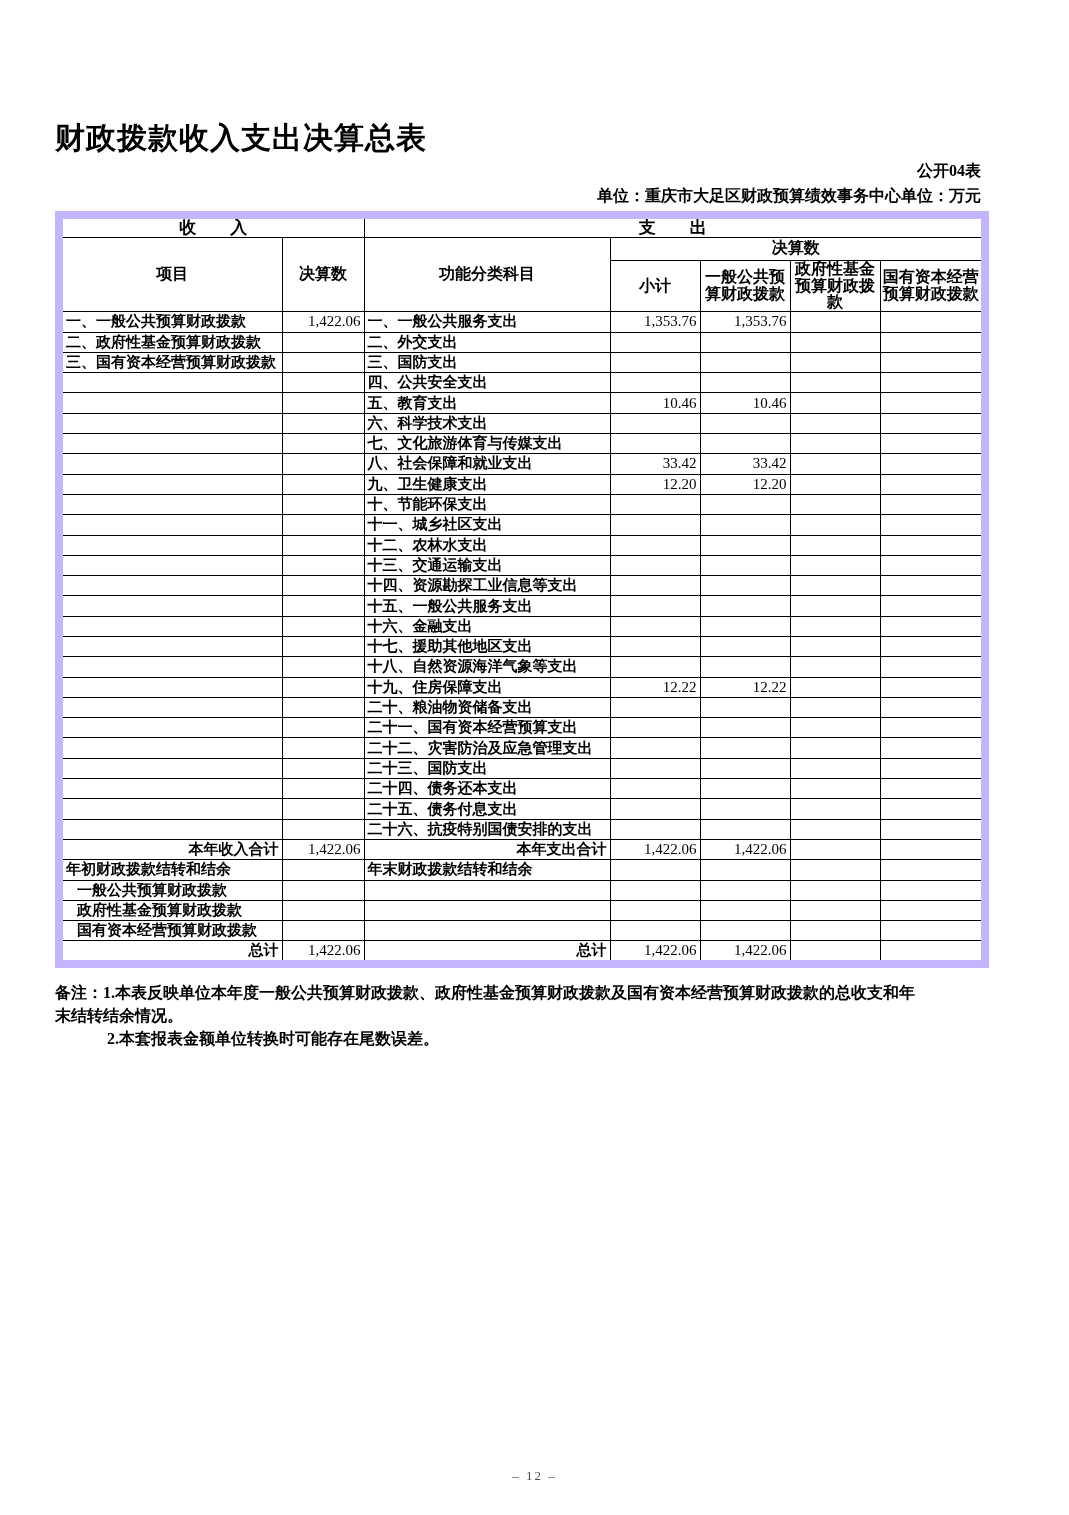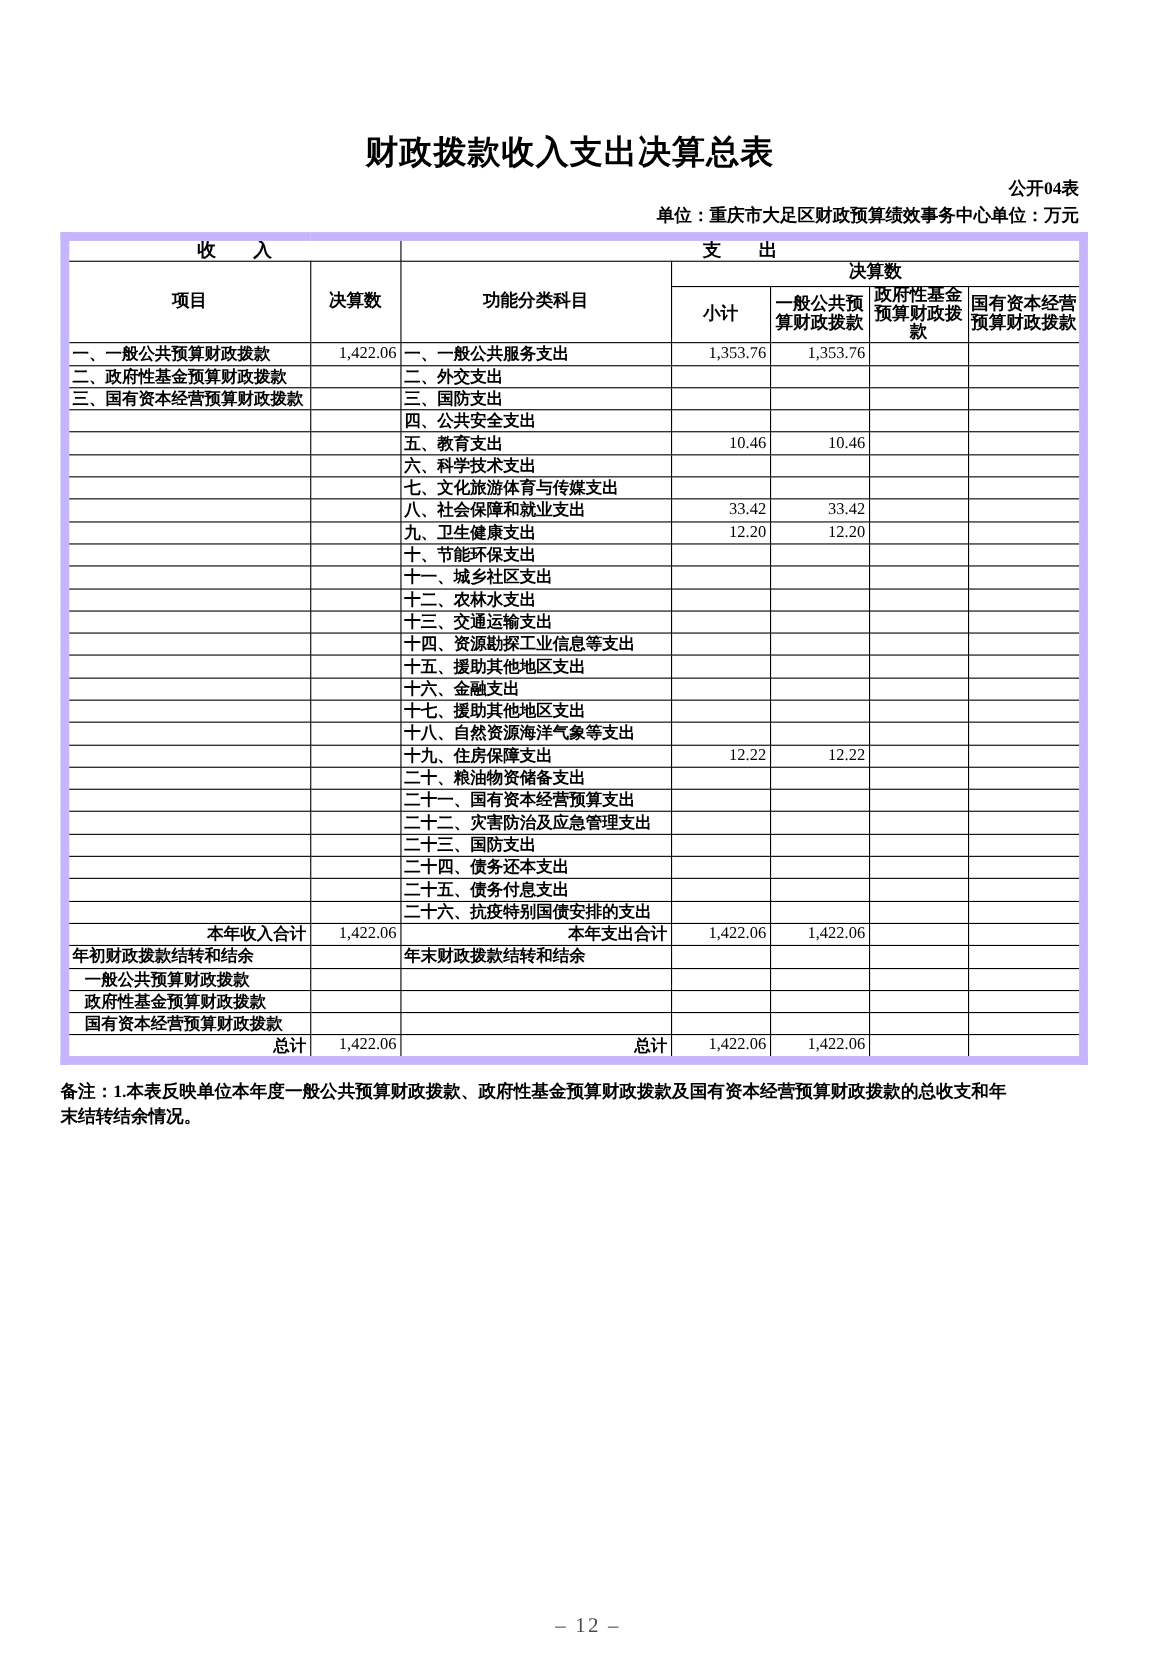--- a/index.html
+++ b/index.html
@@ -6,21 +6,21 @@
   body{
     width:1069px;height:1515px;
     background:#ffffff;
     font-family:"Liberation Serif","DejaVu Serif",serif;
     color:#000;
     position:relative;
     overflow:hidden;
   }
   .title{
     position:absolute;left:55px;top:118px;width:926px;
-    text-align:center;font-size:30px;font-weight:bold;letter-spacing:1px;
+    text-align:left;font-size:30px;font-weight:bold;letter-spacing:1px;
     margin:0;
   }
   .doc-label-row{
     position:absolute;left:55px;top:161px;width:926px;
     text-align:right;font-size:16px;font-weight:bold;
   }
   .unit-row{
     position:absolute;left:55px;top:186px;width:926px;
     display:flex;justify-content:flex-end;
     font-size:16px;font-weight:bold;
@@ -58,21 +58,21 @@
   td.lbl.center{text-align:right;padding-left:0;}
   td.lbl.indent{padding-left:14px;}
   .notes{
     position:absolute;left:55px;top:958px;width:965px;
     font-size:16px;font-weight:bold;line-height:23px;margin-top:23px;
   }
   .note-1{white-space:pre-line;margin:0;}
   .note-2{margin:0 0 0 52px;}
   .page-number{
     position:absolute;left:0;top:1468px;width:1069px;
-    text-align:center;font-size:19px;color:#4a4a4a;
+    text-align:center;font-size:13px;color:#4a4a4a;
     letter-spacing:2px;
   }
 </style>
 </head>
 <body>
 
 <h1 class="title">财政拨款收入支出决算总表</h1>
 
 <div class="doc-label-row">公开04表</div>
 
@@ -232,21 +232,21 @@
         <td class="num"></td>
         <td class="lbl">十四、资源勘探工业信息等支出</td>
         <td class="num"></td>
         <td class="num"></td>
         <td class="num"></td>
         <td class="num"></td>
       </tr>
       <tr>
         <td class="lbl"></td>
         <td class="num"></td>
-        <td class="lbl">十五、援助其他地区支出</td>
+        <td class="lbl">十五、一般公共服务支出</td>
         <td class="num"></td>
         <td class="num"></td>
         <td class="num"></td>
         <td class="num"></td>
       </tr>
       <tr>
         <td class="lbl"></td>
         <td class="num"></td>
         <td class="lbl">十六、金融支出</td>
         <td class="num"></td>
@@ -397,15 +397,16 @@
         <td class="num">1,422.06</td>
         <td class="num"></td>
         <td class="num"></td>
       </tr>
     </tbody>
 </table>
 
 <div class="notes">
   <p class="note-1">备注：1.本表反映单位本年度一般公共预算财政拨款、政府性基金预算财政拨款及国有资本经营预算财政拨款的总收支和年
 末结转结余情况。</p>
+  <p class="note-2">2.本套报表金额单位转换时可能存在尾数误差。</p>
 </div>
 
 <div class="page-number">– 12 –</div>
 
 </body></html>

